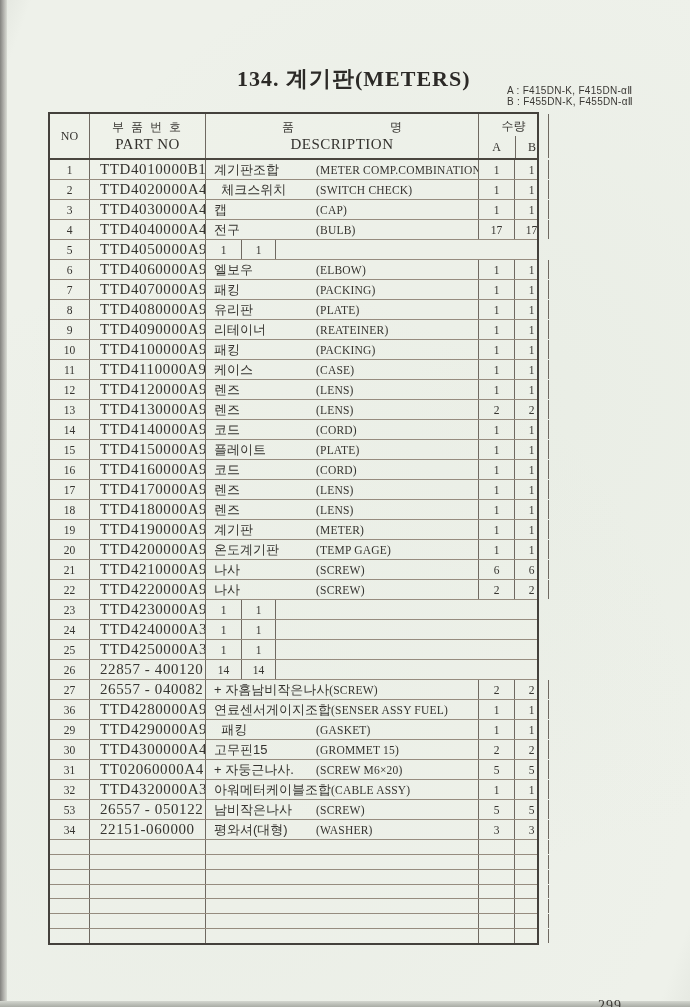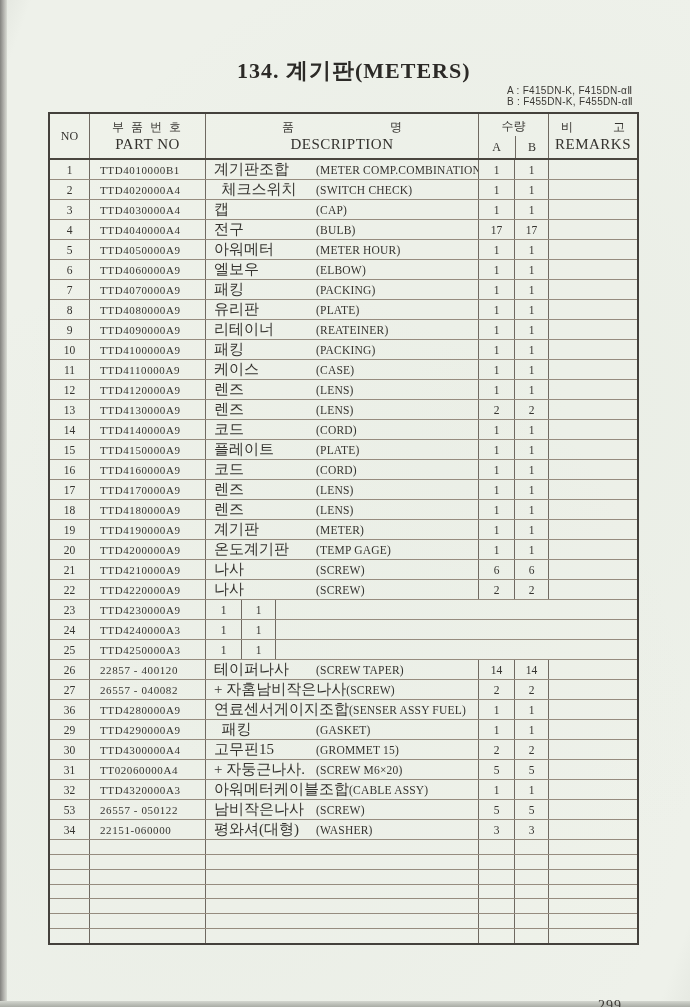--- a/index.html
+++ b/index.html
@@ -16,31 +16,31 @@
   .paper-tint { position:absolute; inset:0;
     background:
       radial-gradient(circle at 70% 40%, rgba(190,205,185,0.10), rgba(0,0,0,0) 60%),
       radial-gradient(circle at 30% 75%, rgba(185,200,180,0.08), rgba(0,0,0,0) 55%);
     pointer-events:none; }
   .scan-edge-left { position:absolute; left:0; top:0; width:7px; height:1007px;
     background:linear-gradient(90deg,#83837f,#b4b4af 55%,#d9dcd4); }
   .scan-edge-bottom { position:absolute; left:0; bottom:0; width:690px; height:6px;
     background:linear-gradient(0deg,#a9aca5,#d3d6cf); }
 
-  .page-title { position:absolute; left:237px; top:56px;
+  .page-title { position:absolute; left:237px; top:64px;
     font-size:22px; letter-spacing:1px; color:#2c2a27; white-space:nowrap; }
 
   .variant-note { position:absolute; left:507px; top:85px;
     font-size:10px; line-height:11px; letter-spacing:0.3px; color:#3a3834;
     font-family:"Liberation Sans","DejaVu Sans",sans-serif; white-space:nowrap; }
 
   .page-number { position:absolute; left:598px; top:970px;
     font-size:14px; letter-spacing:1px; color:#3a3834;margin-top:28px; }
 
-  .parts-table { position:absolute; left:48px; top:112px; width:591px; height:833px;
+  .parts-table { position:absolute; left:48px; top:112px; width:491px; height:833px;
     border:2px solid #44413c; display:flex; flex-direction:column;
     background:rgba(240,243,236,0.35); }
 
   .thead { height:46px; display:flex; border-bottom:2px solid #4a463f;
     font-size:12px; color:#34322e; flex-shrink:0; }
   .thead .cell { display:flex; flex-direction:column; align-items:center; justify-content:center; }
   .hdr-en { font-size:15px; letter-spacing:0.5px; }
   .hdr-kr { letter-spacing:2px; }
 
   .cell { border-right:1px solid #6f6961; overflow:hidden; }
@@ -61,24 +61,24 @@
   .qty-head-bottom span { display:flex; align-items:center; justify-content:center; font-size:12px; }
   .qty-head-bottom .qa { width:36px; }
   .qty-head-bottom .qb { width:34px; border-left:1px solid #6f6961; flex:1; }
   .rem-head-kr { display:flex; justify-content:space-between; width:100%; padding:0 12px; }
 
   .tbody { flex:1; display:flex; flex-direction:column; }
   .row { height:20px; display:flex; border-bottom:1px solid #968c7f; font-size:11.5px;
     align-items:stretch; }
   .row .cell { display:flex; align-items:center; }
   .row .c-no { justify-content:center; }
-  .row .c-part { padding-left:10px; font-size:11px; letter-spacing:0.6px; white-space:nowrap; }
+  .row .c-part { padding-left:10px; font-size:15px; letter-spacing:0.6px; white-space:nowrap; }
   .row .c-desc { padding-left:8px; white-space:nowrap; }
-  .row .c-desc .kr { min-width:102px; white-space:pre; font-size:15px;
-    font-family:Liberation Serif, serif; }
+  .row .c-desc .kr { min-width:102px; white-space:pre; font-size:13px;
+    font-family:Liberation Sans, sans-serif; }
   .row .c-desc .en { letter-spacing:0.2px; font-size:11.5px; }
   .row .c-a, .row .c-b { justify-content:center; }
   .row.empty { flex:1; height:auto; }
   .row.empty:last-child { border-bottom:none; }
 </style>
 </head>
 <body>
 
 <div class="paper-tint"></div>
 <div class="scan-edge-left"></div>
@@ -166,24 +166,20 @@
       <span class="kr">전구</span>
       <span class="en">(BULB)</span>
     </div>
     <div class="cell c-a">17</div>
     <div class="cell c-b">17</div>
     <div class="cell c-rem"></div>
   </div>
       <div class="row">
     <div class="cell c-no">5</div>
     <div class="cell c-part">TTD4050000A9</div>
-    <div class="cell c-desc">
-      <span class="kr">아워메터</span>
-      <span class="en">(METER HOUR)</span>
-    </div>
     <div class="cell c-a">1</div>
     <div class="cell c-b">1</div>
     <div class="cell c-rem"></div>
   </div>
       <div class="row">
     <div class="cell c-no">6</div>
     <div class="cell c-part">TTD4060000A9</div>
     <div class="cell c-desc">
       <span class="kr">엘보우</span>
       <span class="en">(ELBOW)</span>
@@ -385,24 +381,20 @@
       <div class="row">
     <div class="cell c-no">25</div>
     <div class="cell c-part">TTD4250000A3</div>
     <div class="cell c-a">1</div>
     <div class="cell c-b">1</div>
     <div class="cell c-rem"></div>
   </div>
       <div class="row">
     <div class="cell c-no">26</div>
     <div class="cell c-part">22857 - 400120</div>
-    <div class="cell c-desc">
-      <span class="kr">테이퍼나사</span>
-      <span class="en">(SCREW TAPER)</span>
-    </div>
     <div class="cell c-a">14</div>
     <div class="cell c-b">14</div>
     <div class="cell c-rem"></div>
   </div>
       <div class="row">
     <div class="cell c-no">27</div>
     <div class="cell c-part">26557 - 040082</div>
     <div class="cell c-desc">
       <span class="kr">+ 자홈남비작은나사</span>
       <span class="en">(SCREW)</span>

